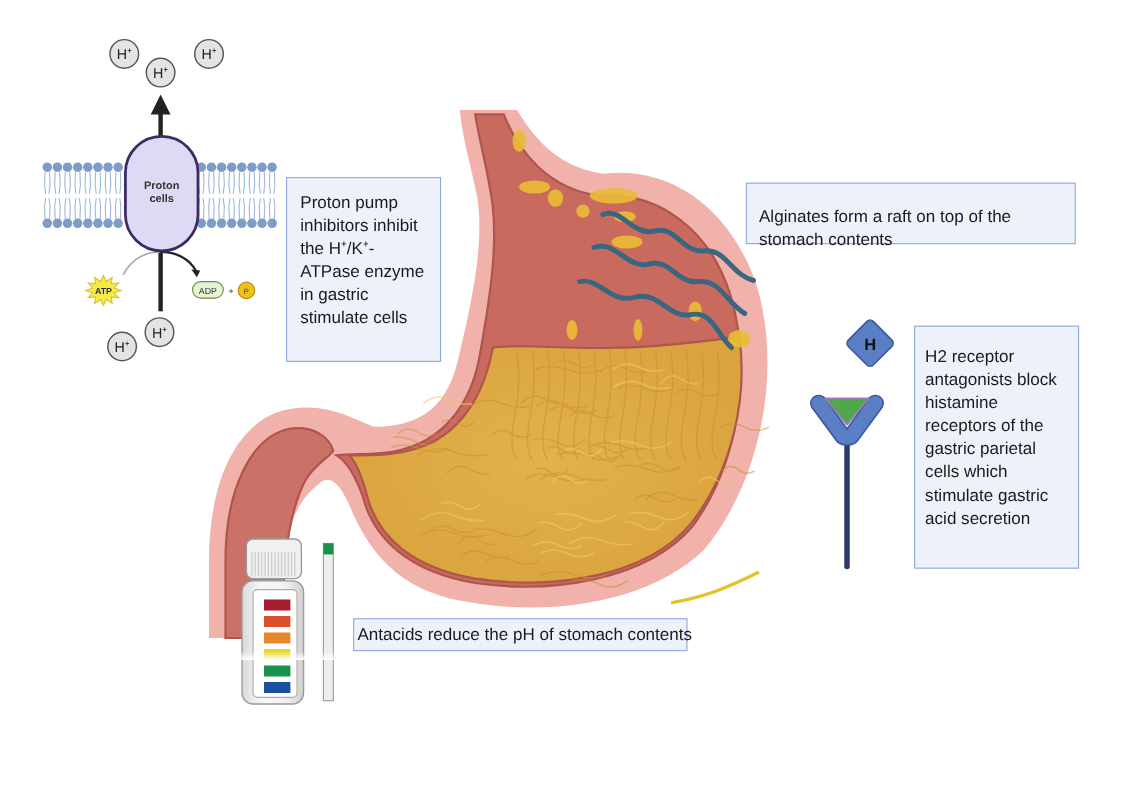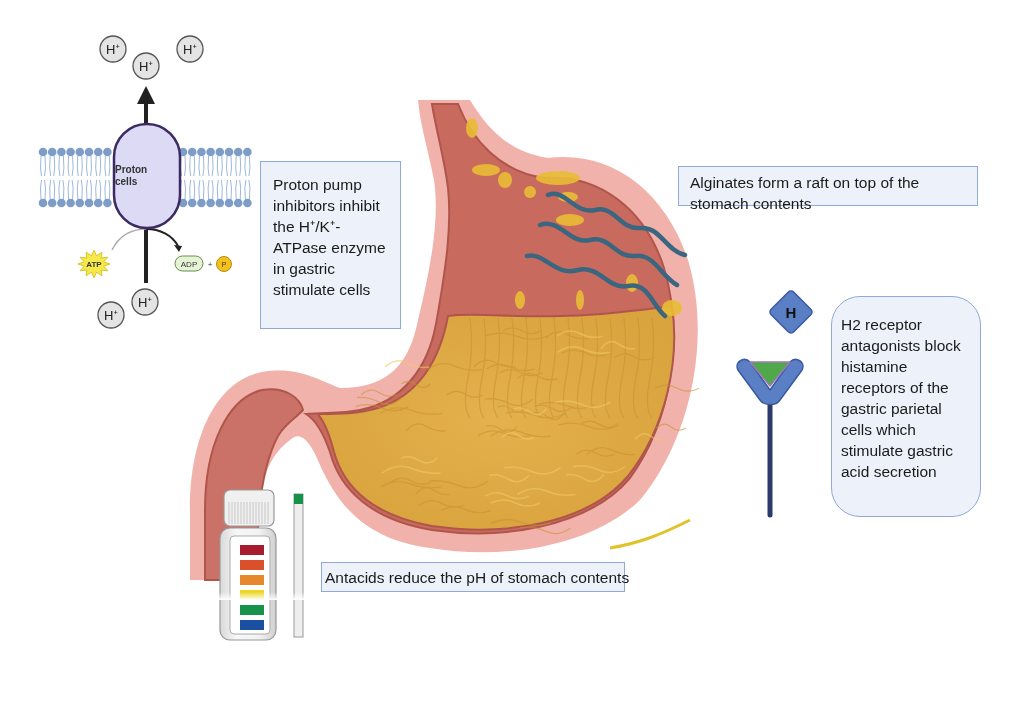--- a/index.html
+++ b/index.html
@@ -7,24 +7,24 @@
   #stage { position: absolute; left: 0; top: 0; width: 1024px; height: 717px; }
   .callout {
     position: absolute;
     background: #edf2fa;
     border: 1.5px solid #8fa9d8;
     color: #1a1a1a;
     font-family: "Liberation Sans", sans-serif;
     box-sizing: border-box;
   }
   #ppi-box { left: 260px; top: 161px; width: 141px; height: 168px; padding: 12px 8px 0 12px; font-size: 15.5px; line-height: 21px; }
-  #alg-box { left: 678px; top: 166px; width: 300px; height: 40px; padding: 5px 8px 0 11px; font-size: 15.5px; line-height: 21px; }
-  #h2-box { left: 831px; top: 296px; width: 150px; height: 221px; padding: 17px 4px 0 9px; font-size: 15.5px; line-height: 21px; border-radius: 29px; }
+  #alg-box { left: 678px; top: 166px; width: 300px; height: 56px; padding: 20px 8px 0 11px; font-size: 15.5px; line-height: 21px; }
+  #h2-box { left: 831px; top: 296px; width: 150px; height: 221px; padding: 17px 4px 0 9px; font-size: 15.5px; line-height: 21px; }
   #ant-box { left: 321px; top: 562px; width: 304px; height: 30px; padding: 4px 6px 0 3px; font-size: 15.5px; line-height: 21px; border-width: 1.5px; white-space: nowrap; }
-  .pump-label { position: absolute; left: 115px; top: 164px; width: 64px; font-size: 10px; font-weight: bold; line-height: 12px; color: #333; }
+  .pump-label { position: absolute; left: 115px; top: 164px; width: 64px; text-align: center; font-size: 10px; font-weight: bold; line-height: 12px; color: #333; }
 </style>
 </head>
 <body>
 
 <div id="stage">
 <svg width="1024" height="717" viewBox="0 0 1024 717" xmlns="http://www.w3.org/2000/svg">
   <defs>
     <radialGradient id="contentsGrad" cx="0.5" cy="0.5" r="0.6">
       <stop offset="0" stop-color="#e3b14d"></stop>
       <stop offset="1" stop-color="#d9a33d"></stop>

